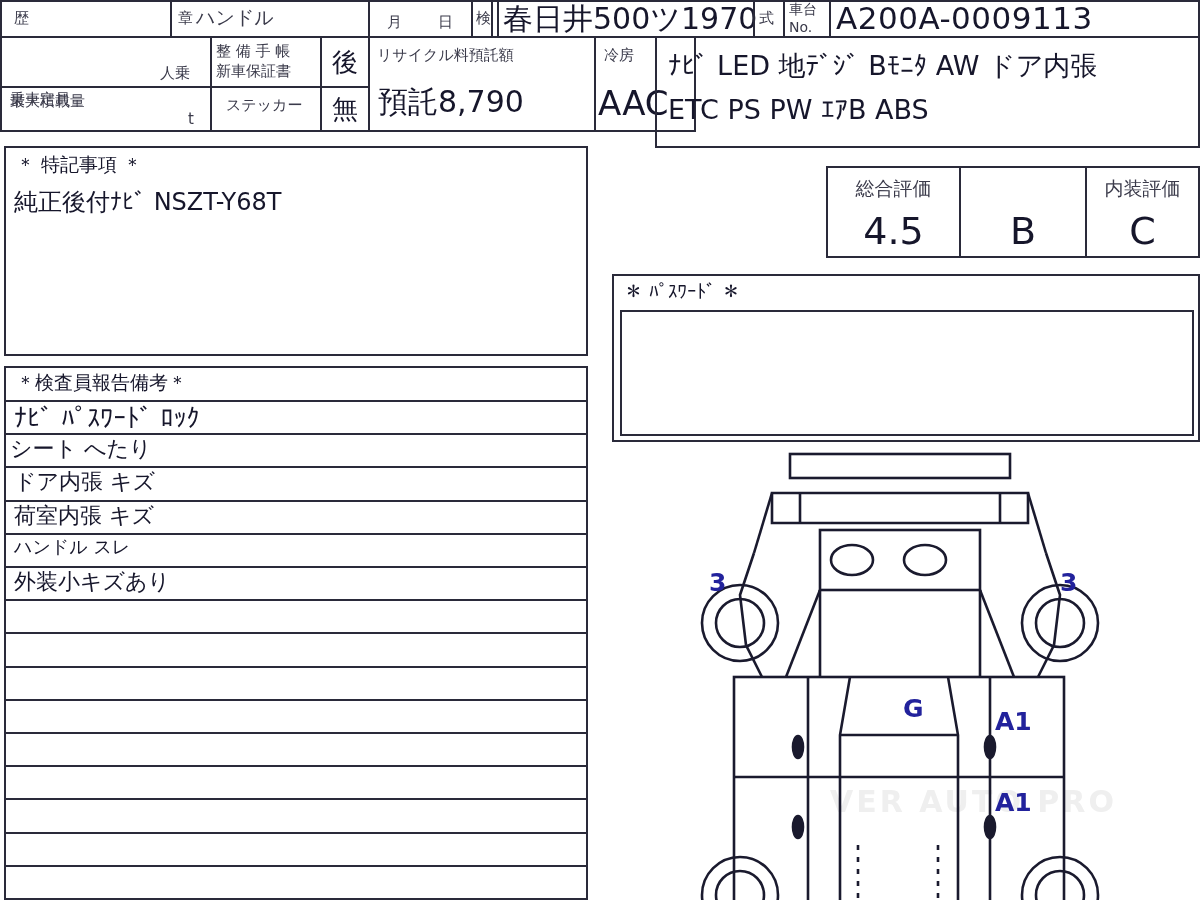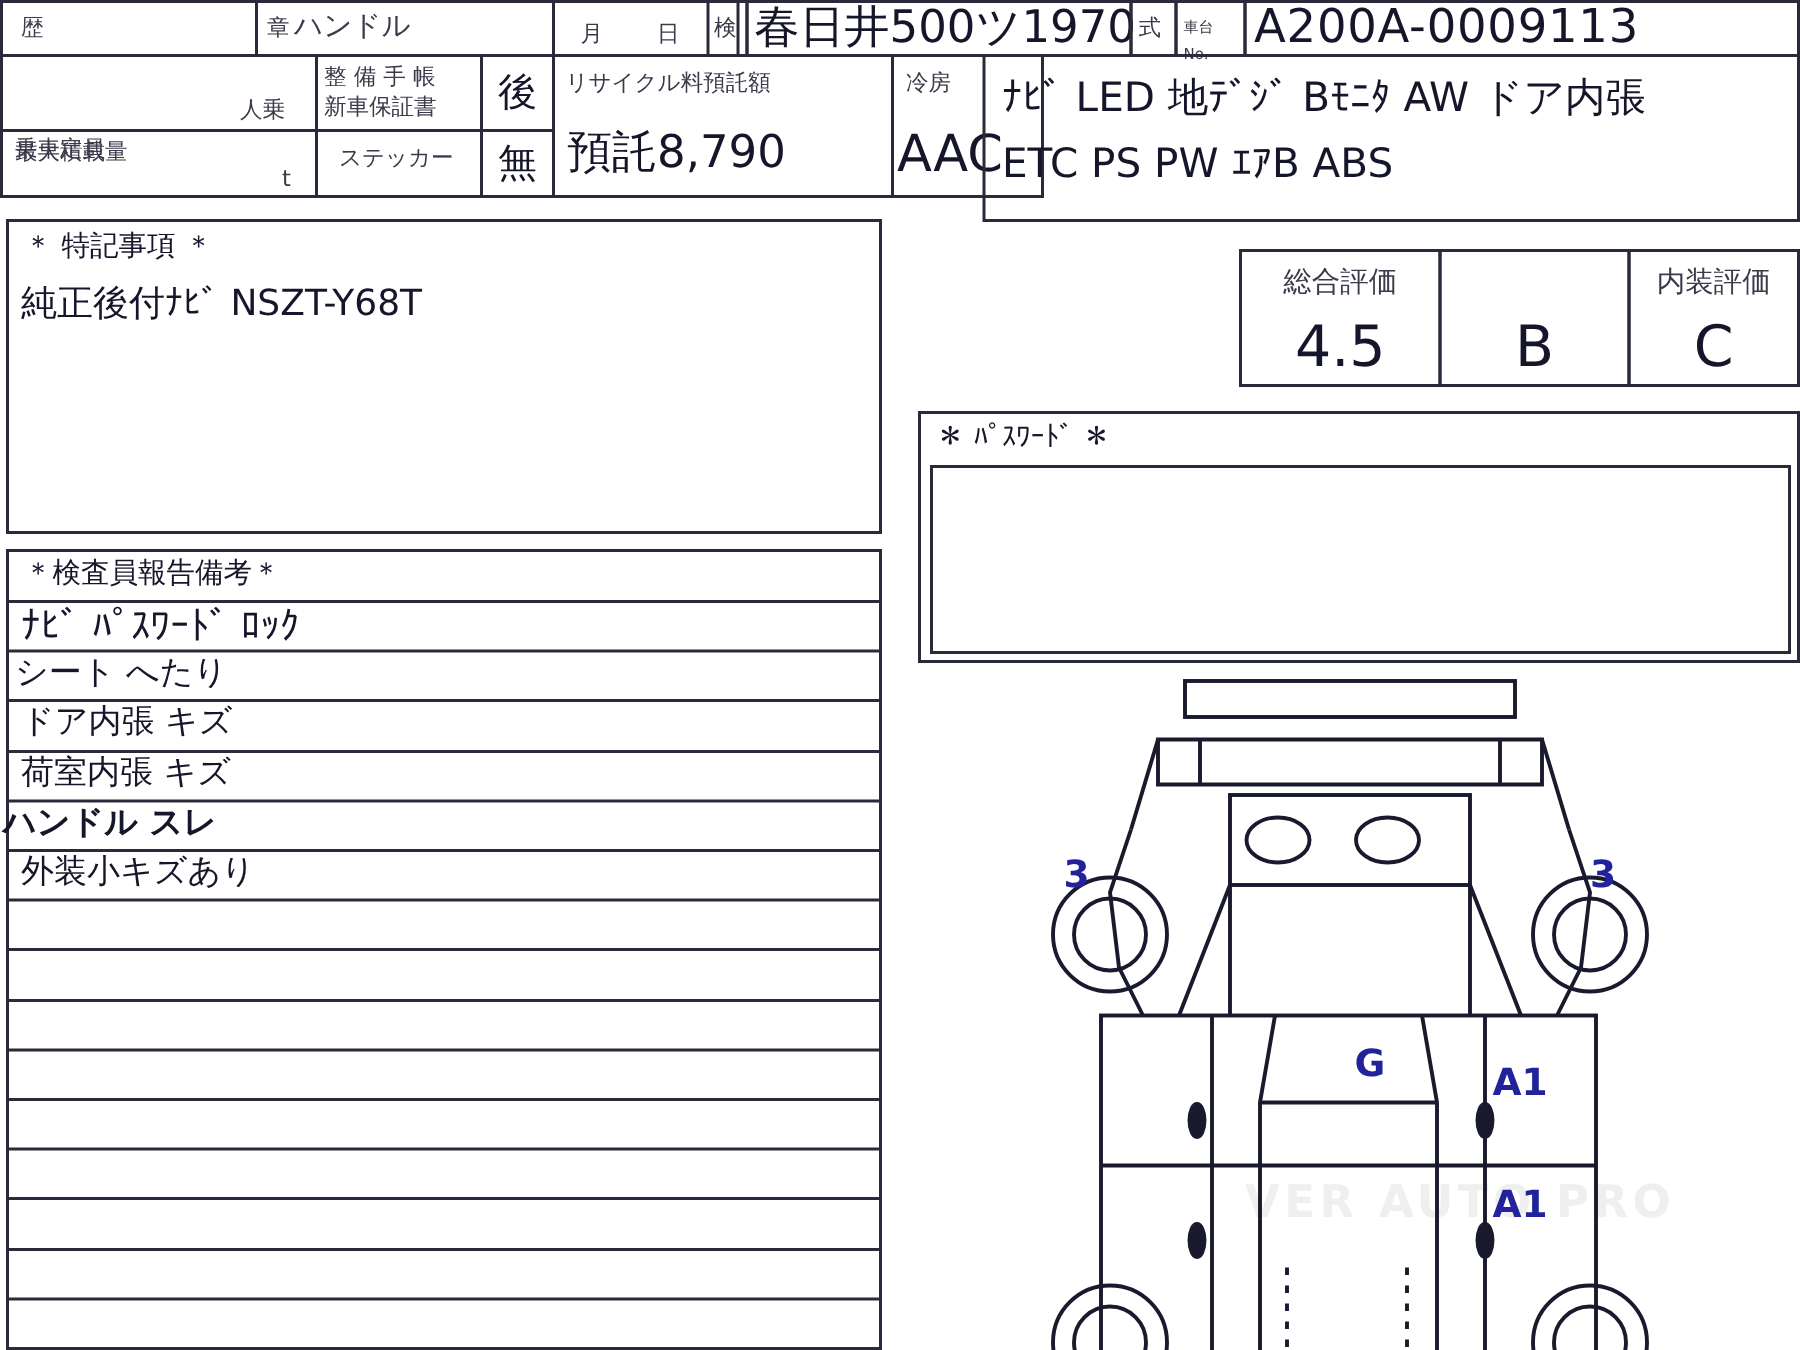--- a/index.html
+++ b/index.html
@@ -34,21 +34,21 @@
     line-height: 1;
     color: #16162b;
   }
   .ctr {
     display: flex;
     align-items: center;
     justify-content: center;
     text-align: center;
   }
   .small { font-size: 15px; }
-  .tiny { font-size: 10px; margin-top: 12px; }
+  .tiny { font-size: 14px; }
   .med { font-size: 19px; }
   .big { font-size: 26px; }
   .huge { font-size: 30px; }
   .xhuge { font-size: 34px; }
   .vin { font-size: 31px; letter-spacing: 0.5px; }
   .gray { color: #3a3a4a; }
   .watermark {
     position: absolute;
     left: 830px;
     top: 784px;
@@ -152,21 +152,21 @@
   <div id="inspection-rows">
       <div class="bx" style="left: 6px; top: 400px; width: 580px; height: 33.2px; border-right: none; border-bottom: none; border-left: none; border-image: initial; border-top: 2px solid rgb(42, 42, 58);"></div>
       <div class="txt" style="left: 14px; top: 405px; font-size: 26px;">ﾅﾋﾞ ﾊﾟｽﾜｰﾄﾞ ﾛｯｸ</div>
       <div class="bx" style="left: 6px; top: 433.2px; width: 580px; height: 33.2px; border-right: none; border-bottom: none; border-left: none; border-image: initial; border-top: 2px solid rgb(42, 42, 58);"></div>
       <div class="txt" style="left: 10px; top: 438.2px; font-size: 22px;">シート へたり</div>
       <div class="bx" style="left: 6px; top: 466.4px; width: 580px; height: 33.2px; border-right: none; border-bottom: none; border-left: none; border-image: initial; border-top: 2px solid rgb(42, 42, 58);"></div>
       <div class="txt" style="left: 14px; top: 471.4px; font-size: 22px;">ドア内張 キズ</div>
       <div class="bx" style="left: 6px; top: 499.6px; width: 580px; height: 33.2px; border-right: none; border-bottom: none; border-left: none; border-image: initial; border-top: 2px solid rgb(42, 42, 58);"></div>
       <div class="txt" style="left: 14px; top: 504.6px; font-size: 22px;">荷室内張 キズ</div>
       <div class="bx" style="left: 6px; top: 532.8px; width: 580px; height: 33.2px; border-right: none; border-bottom: none; border-left: none; border-image: initial; border-top: 2px solid rgb(42, 42, 58);"></div>
-      <div class="txt" style="left: 2px; top: 537.8px; font-size: 22px; font-weight: bold;">ハンドル スレ</div>
+      <div class="txt" style="left: 14px; top: 537.8px; font-size: 18px;">ハンドル スレ</div>
       <div class="bx" style="left: 6px; top: 566px; width: 580px; height: 33.2px; border-right: none; border-bottom: none; border-left: none; border-image: initial; border-top: 2px solid rgb(42, 42, 58);"></div>
       <div class="txt" style="left: 14px; top: 571px; font-size: 22px;">外装小キズあり</div>
       <div class="bx" style="left: 6px; top: 599.2px; width: 580px; height: 33.2px; border-right: none; border-bottom: none; border-left: none; border-image: initial; border-top: 2px solid rgb(42, 42, 58);"></div>
       <div class="bx" style="left: 6px; top: 632.4px; width: 580px; height: 33.2px; border-right: none; border-bottom: none; border-left: none; border-image: initial; border-top: 2px solid rgb(42, 42, 58);"></div>
       <div class="bx" style="left: 6px; top: 665.6px; width: 580px; height: 33.2px; border-right: none; border-bottom: none; border-left: none; border-image: initial; border-top: 2px solid rgb(42, 42, 58);"></div>
       <div class="bx" style="left: 6px; top: 698.8px; width: 580px; height: 33.2px; border-right: none; border-bottom: none; border-left: none; border-image: initial; border-top: 2px solid rgb(42, 42, 58);"></div>
       <div class="bx" style="left: 6px; top: 732px; width: 580px; height: 33.2px; border-right: none; border-bottom: none; border-left: none; border-image: initial; border-top: 2px solid rgb(42, 42, 58);"></div>
       <div class="bx" style="left: 6px; top: 765.2px; width: 580px; height: 33.2px; border-right: none; border-bottom: none; border-left: none; border-image: initial; border-top: 2px solid rgb(42, 42, 58);"></div>
       <div class="bx" style="left: 6px; top: 798.4px; width: 580px; height: 33.2px; border-right: none; border-bottom: none; border-left: none; border-image: initial; border-top: 2px solid rgb(42, 42, 58);"></div>
       <div class="bx" style="left: 6px; top: 831.6px; width: 580px; height: 33.2px; border-right: none; border-bottom: none; border-left: none; border-image: initial; border-top: 2px solid rgb(42, 42, 58);"></div>

